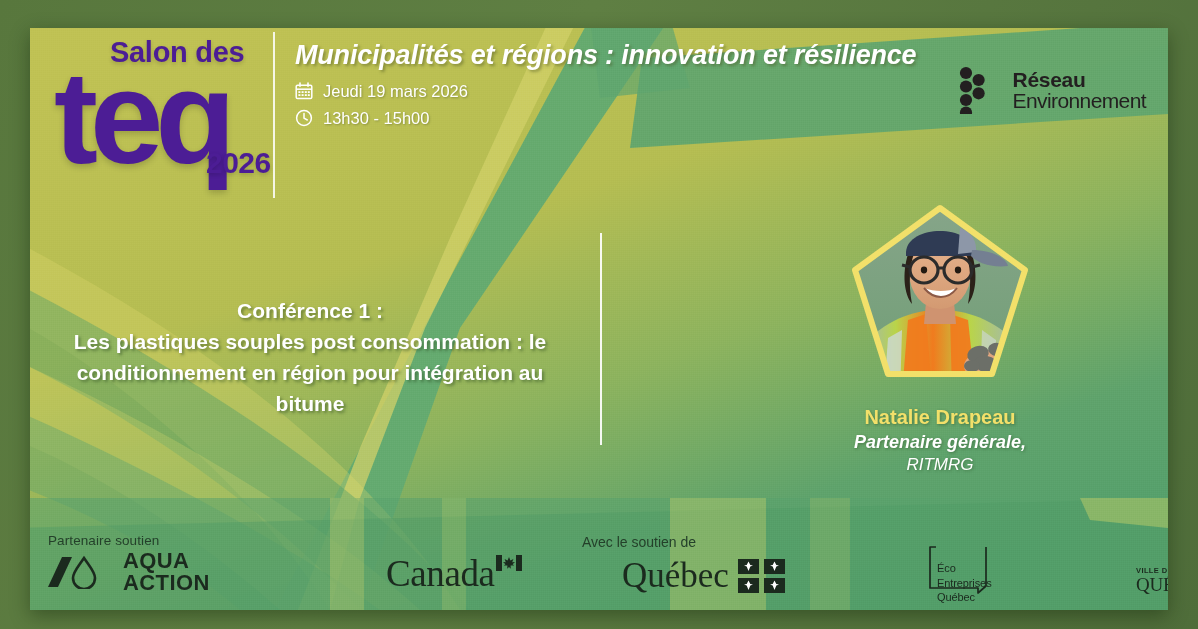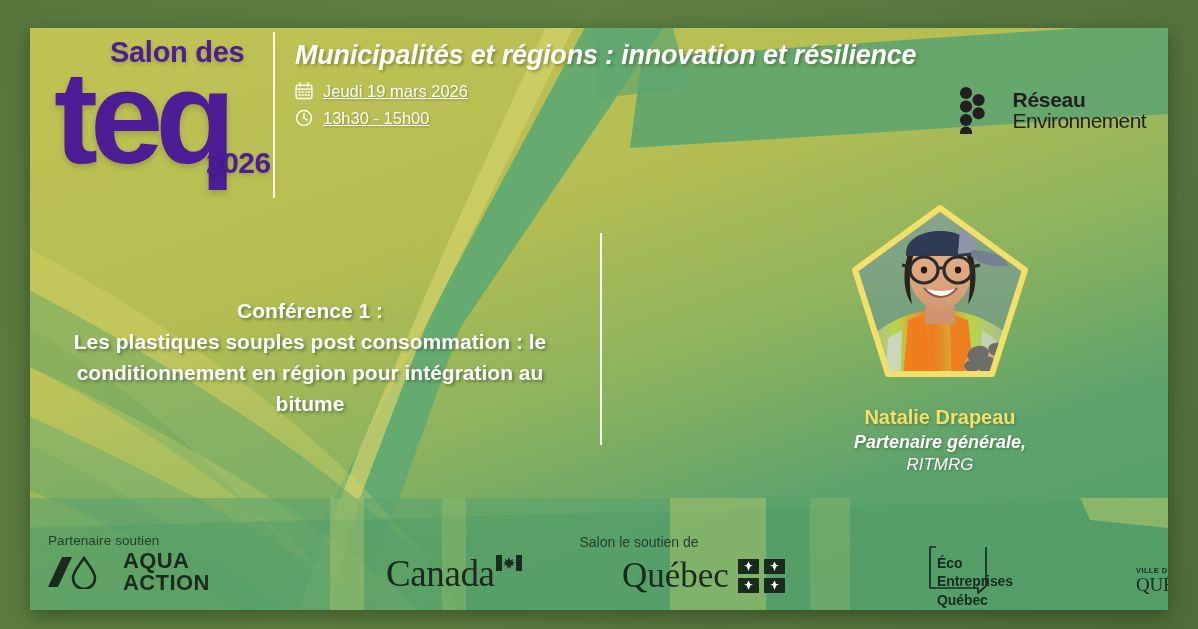--- a/index.html
+++ b/index.html
@@ -72,26 +72,25 @@
   .hdr-text{position:absolute;left:265px;top:10px;width:640px;}
   .hdr-title{
     font-size:27px;font-weight:700;font-style:italic;color:#fff;
     line-height:1.32;letter-spacing:-.2px;
     text-shadow:2px 2px 3px rgba(70,80,30,.45);
   }
   .meta-row{
     display:flex;align-items:center;gap:10px;
     margin-top:8px;color:#fff;font-size:16.5px;font-weight:400;
     text-shadow:1px 1px 2px rgba(70,80,30,.4);
-    text-decoration:underline;
   }
   .meta-row:first-of-type{margin-top:12px;}
   .meta-ico{width:18px;height:18px;flex:0 0 18px;display:block;}
 
-  .re-logo{position:absolute;right:22px;top:38px;display:flex;align-items:center;gap:20px;margin-top:20px;}
+  .re-logo{position:absolute;right:22px;top:38px;display:flex;align-items:center;gap:20px;}
   .re-dots{width:34px;height:48px;display:block;}
   .re-words{line-height:1.02;color:#231f20;}
   .re-words .l1{font-size:21px;font-weight:700;letter-spacing:-.3px;}
   .re-words .l2{font-size:21px;font-weight:400;letter-spacing:-.6px;}
 
   
   .conf{
     position:absolute;left:10px;top:268px;width:540px;
     text-align:center;color:#fff;
     font-size:21px;font-weight:700;line-height:1.47;
@@ -141,22 +140,22 @@
   .canada .w{font-family:"Liberation Serif", serif;font-size:37px;color:#1b2a1e;letter-spacing:-.4px;line-height:1;}
   .canada svg{display:block;margin-left:1px;margin-bottom:16px;}
 
   .quebec{position:absolute;left:592px;bottom:17px;display:flex;align-items:center;gap:9px;}
   .quebec .w{font-family:"Liberation Serif", serif;font-size:35px;color:#1b2a1e;line-height:1;}
   .quebec svg{display:block;}
 
   .eeq{position:absolute;left:894px;bottom:16px;width:80px;height:48px;}
   .eeq svg{position:absolute;left:0;top:0;}
   .eeq .txt{
-    position:absolute;left:13px;top:8px;color:#1b2a1e;
-    font-size:14px;line-height:1.32;font-weight:700;letter-spacing:-.1px;
+    position:absolute;left:13px;top:15px;color:#1b2a1e;
+    font-size:11px;line-height:1.32;font-weight:400;letter-spacing:-.1px;
   }
 
   .vdq{position:absolute;left:1104px;bottom:14px;width:88px;height:52px;}
   .vdq .vl{position:absolute;left:2px;top:22px;color:#1b2a1e;font-size:7.5px;letter-spacing:.4px;font-weight:600;}
   .vdq .ql{position:absolute;left:2px;top:30px;font-family:"Liberation Serif", serif;font-size:19px;color:#1b2a1e;letter-spacing:-.2px;}
 </style>
 </head>
 <body>
 
 <div class="stage">
@@ -361,21 +360,21 @@
           <path d="M4 32 L18 2 L28 2 L14 32 Z" fill="#1b2a1e"></path>
           <path d="M40 3 C 46 12 51 17 51 23 A 11 11 0 0 1 29 23 C 29 17 34 12 40 3 Z" fill="none" stroke="#1b2a1e" stroke-width="2.6"></path>
         </svg>
         <div class="aqua-words">
           <span class="a1">AQUA</span>
           <span class="a2">ACTION</span>
         </div>
       </div>
 
       <div class="soutien">
-        <span>Salon le soutien de</span>
+        <span>Avec le soutien de</span>
       </div>
 
       <div class="canada">
         <span class="w">Canada</span>
         <svg width="26" height="16" viewBox="0 0 26 16" aria-hidden="true">
           <rect x="0" y="0" width="6" height="16" fill="#1b2a1e"></rect>
           <rect x="20" y="0" width="6" height="16" fill="#1b2a1e"></rect>
           <path d="M13 2 L14.4 5.4 L17.4 4 L16.2 7.3 L19 7 L16.6 9.2 L18.2 10.6 L14.6 10.6 L14.8 13.8 L13 12.1 L11.2 13.8 L11.4 10.6 L7.8 10.6 L9.4 9.2 L7 7 L9.8 7.3 L8.6 4 L11.6 5.4 Z" fill="#1b2a1e"></path>
         </svg>
       </div>

